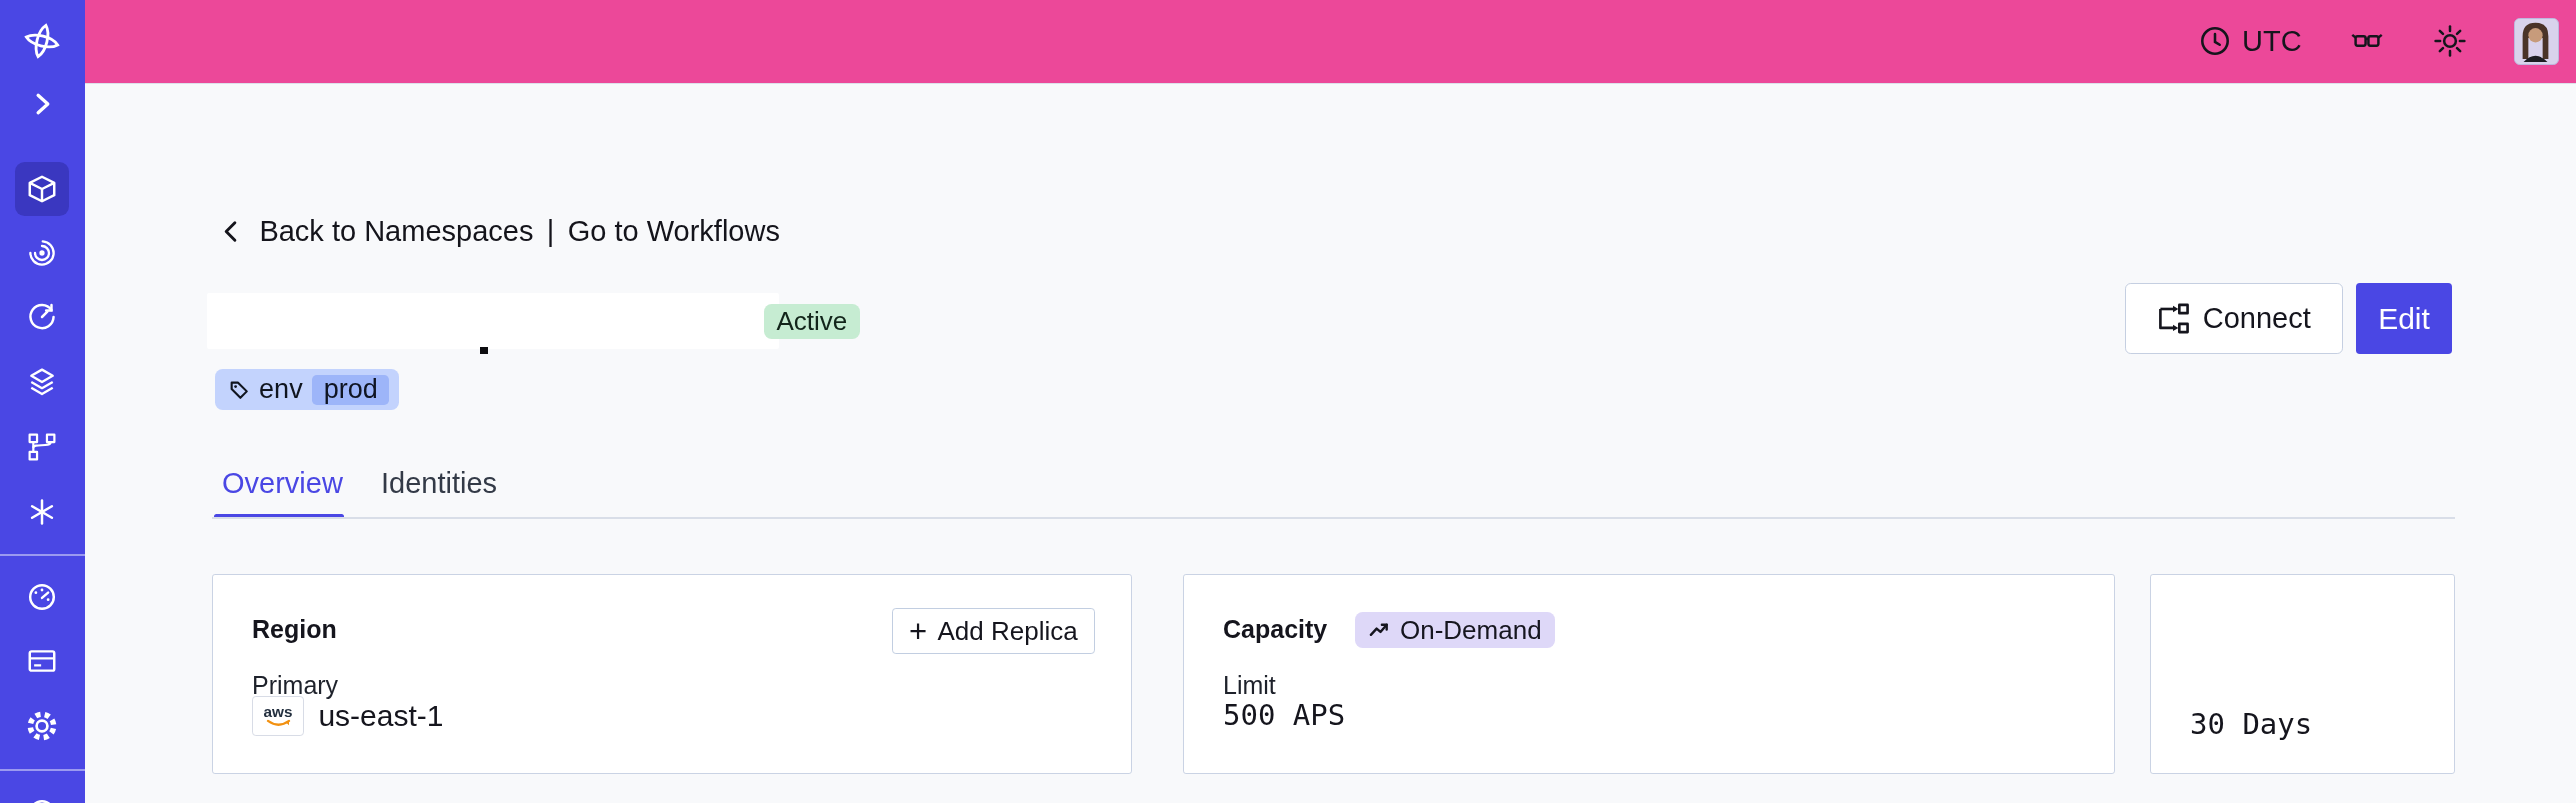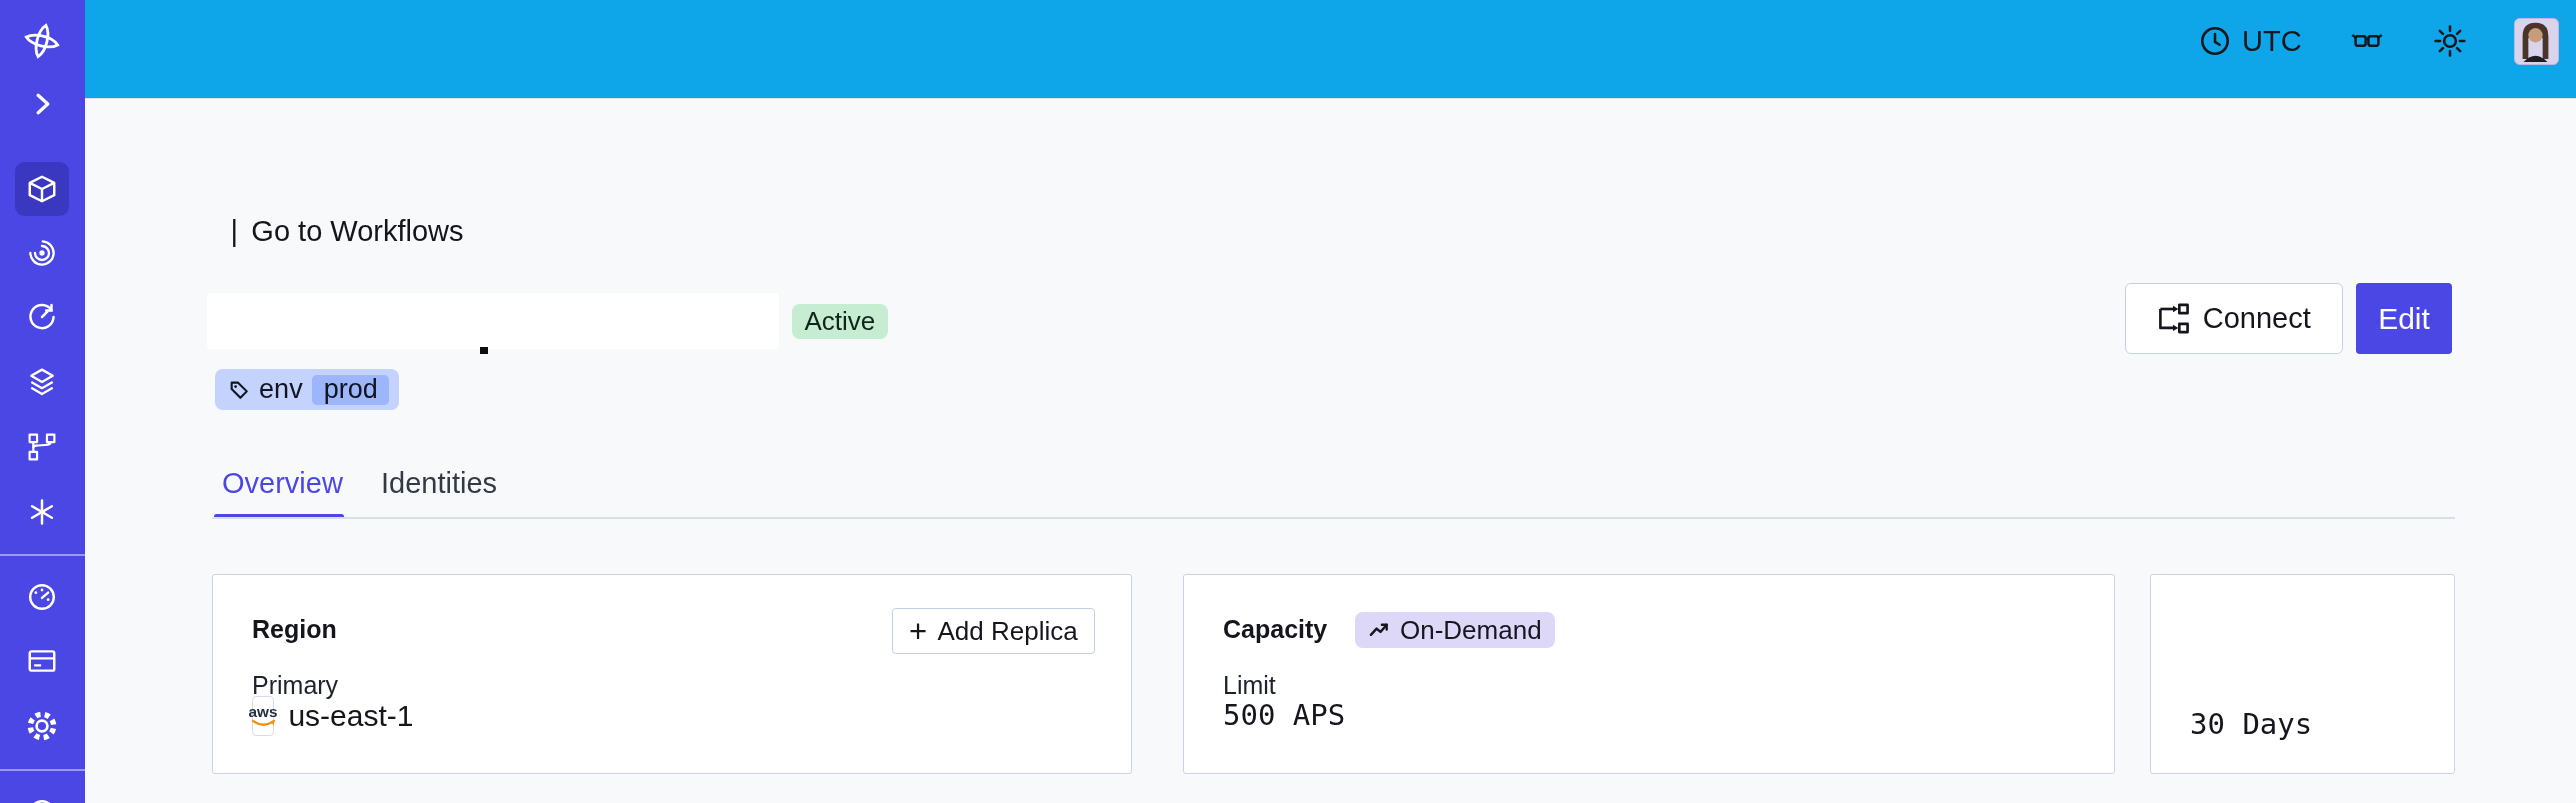--- a/index.html
+++ b/index.html
@@ -13,42 +13,42 @@
              background:var(--accent-indigo,#4a47e4); z-index:5; }
   .nav-item { position:absolute; left:42px; transform:translate(-50%,-50%);
               display:flex; align-items:center; justify-content:center; }
   .nav-active-bg { position:absolute; left:15.3px; top:162px; width:54px; height:54px;
                    border-radius:9.6px; background:var(--sidebar-active,#3a37c0); }
   .side-divider { position:absolute; left:0; width:85px; height:1.9px;
                   background:rgba(255,255,255,.45); }
   .sidebar svg { display:block; }
 
   
-  .topbar { position:absolute; left:85px; top:0; width:2491px; height:99px;
-            background:#0ea5e9; border-bottom:1.9px solid #dde1ea; z-index:4; }
+  .topbar { position:absolute; left:85px; top:0; width:2491px; height:84px;
+            background:#ec4899; border-bottom:1.9px solid #dde1ea; z-index:4; }
   .topbar-right { position:absolute; right:17.3px; top:0; height:82px;
                   display:flex; align-items:center; }
   .tz { display:flex; align-items:center; gap:11.5px; font-size:29px; color:#15151c;
         margin-right:46px; }
   .tb-icon { display:flex; align-items:center; justify-content:center; margin-right:46px; }
   .avatar { width:45px; height:47px; border-radius:5.8px; border:1.9px solid #beb7de;
             overflow:hidden; background:#d9d3ec; }
 
   
   .breadcrumb { position:absolute; left:217px; top:215px; display:flex;
                 align-items:center; font-size:29px; font-weight:500; color:#14141b; }
   .breadcrumb .sep { margin:0 13.4px; font-weight:400; }
   .crumb-link { display:flex; align-items:center; gap:13.4px; cursor:pointer; }
 
   
   .redact-box { position:absolute; left:207px; top:293px; width:572px; height:56px;
                 background:#ffffff; border-radius:1.9px; }
   .redact-dot { position:absolute; left:480px; top:347px; width:7.7px; height:6.7px;
                 background:#0d0d10; }
-  .status-badge { position:absolute; left:792px; top:304px; height:35px;
+  .status-badge { position:absolute; left:764px; top:304px; height:35px;
                   display:flex; align-items:center; padding:0 12.5px; border-radius:7.7px;
                   background:var(--status-green-bg,#c6ecd2); color:#12241a;
                   font-size:26px; font-weight:500; }
   .btn-connect { position:absolute; left:2125px; top:283px; width:218px; height:71px;
                  background:#fff; border:1.9px solid #c5cfe1; border-radius:5.8px;
                  display:flex; align-items:center; justify-content:center; gap:12.5px;
                  font-size:29px; font-weight:500; color:#15151d; cursor:pointer; }
   .btn-edit { position:absolute; left:2356px; top:283px; width:96px; height:71px;
               background:var(--accent-indigo,#4b48e0); border:none; border-radius:3.8px;
               display:flex; align-items:center; justify-content:center;
@@ -82,21 +82,21 @@
   .card-title { position:absolute; left:39px; top:40px; font-size:25px;
                 font-weight:600; color:#15151d; }
   .card-label { position:absolute; left:39px; top:96px; font-size:25px; color:#1e222b; }
   .card-value-row { position:absolute; left:39px; top:121px; display:flex;
                     align-items:center; gap:14.4px; }
   .value-sans { font-size:30px; color:#15151d; }
   .value-mono { position:absolute; left:39px; font-family:"DejaVu Sans Mono", monospace;
                 font-size:29px; color:#15151d; }
   .cap-value { top:123px; }
   .ret-value { top:132px; }
-  .aws-badge { width:22px; height:40px; background:#fff; border:1.9px solid #d8dce6;
+  .aws-badge { width:52px; height:40px; background:#fff; border:1.9px solid #d8dce6;
                border-radius:3.8px; display:flex; flex-direction:column;
                align-items:center; justify-content:center; }
   .aws-text { font-size:15.3px; font-weight:700; color:#232f3e; line-height:14.4px; }
   .ondemand-badge { position:absolute; left:171px; top:37px; height:36px;
                     display:flex; align-items:center; gap:8.6px; padding:0 13.4px;
                     border-radius:7.7px; background:var(--ondemand-purple-bg,#ded8f8);
                     font-size:26px; color:#16161f; }
   .card-btn { height:46px; background:#fff; border:1.9px solid #c2cee1; border-radius:3.8px;
               display:flex; align-items:center; gap:10.5px; padding:0 16.3px;
               font-size:26px; font-weight:500; color:#15151d; cursor:pointer; }
@@ -258,20 +258,26 @@
           <circle cx="21.5" cy="17" r="7.5" fill="#c79b7b"></circle>
           <path d="M9 45 Q21.5 32 34 45 Z" fill="#1d1d22"></path>
         </svg>
       </span>
     </div>
   </header>
 
   <main>
 
     <nav class="breadcrumb">
+      <span class="crumb-link">
+        <svg width="29" height="29" viewBox="0 0 30 30" fill="none" stroke="#14141b" stroke-width="3" stroke-linecap="round" stroke-linejoin="round">
+          <path d="M18.5 6 L9.5 15 L18.5 24"></path>
+        </svg>
+        <span>Back to Namespaces</span>
+      </span>
       <span class="sep">|</span>
       <span class="crumb-link">
         <span>Go to Workflows</span>
       </span>
     </nav>
 
     <div class="redact-box"></div>
     <div class="redact-dot"></div>
     <span class="status-badge">Active</span>
 

